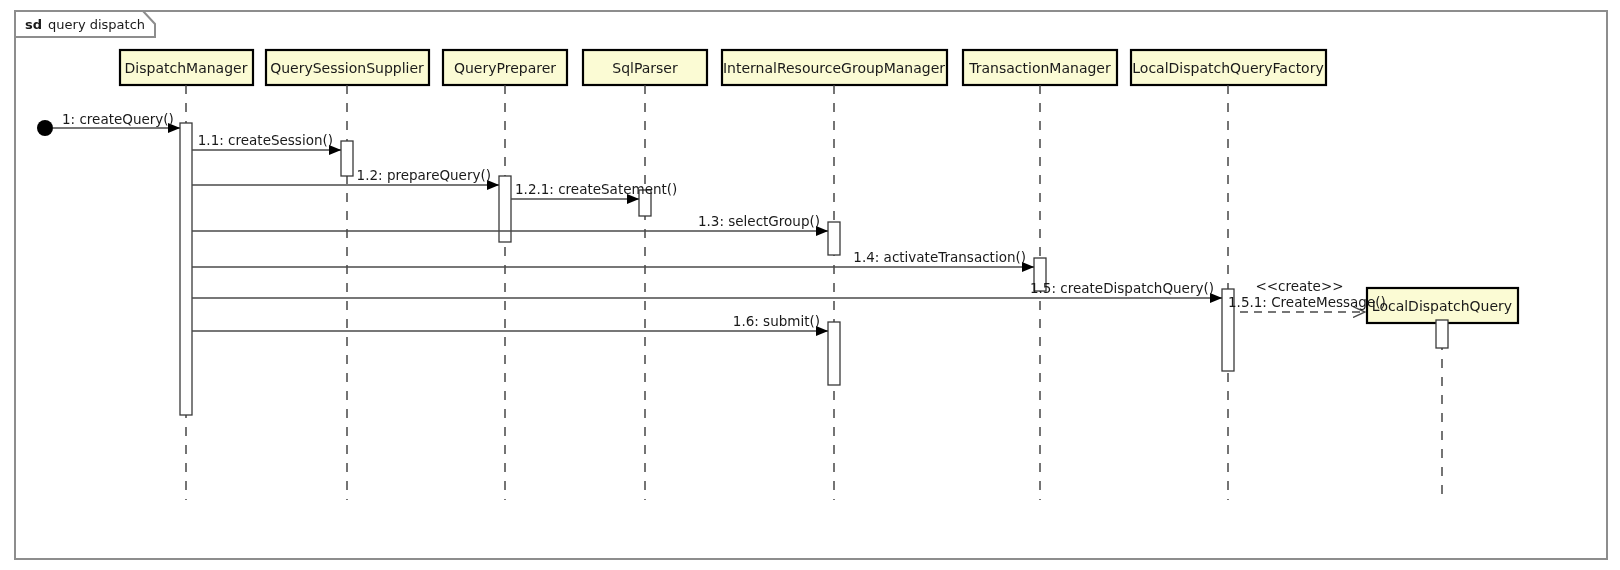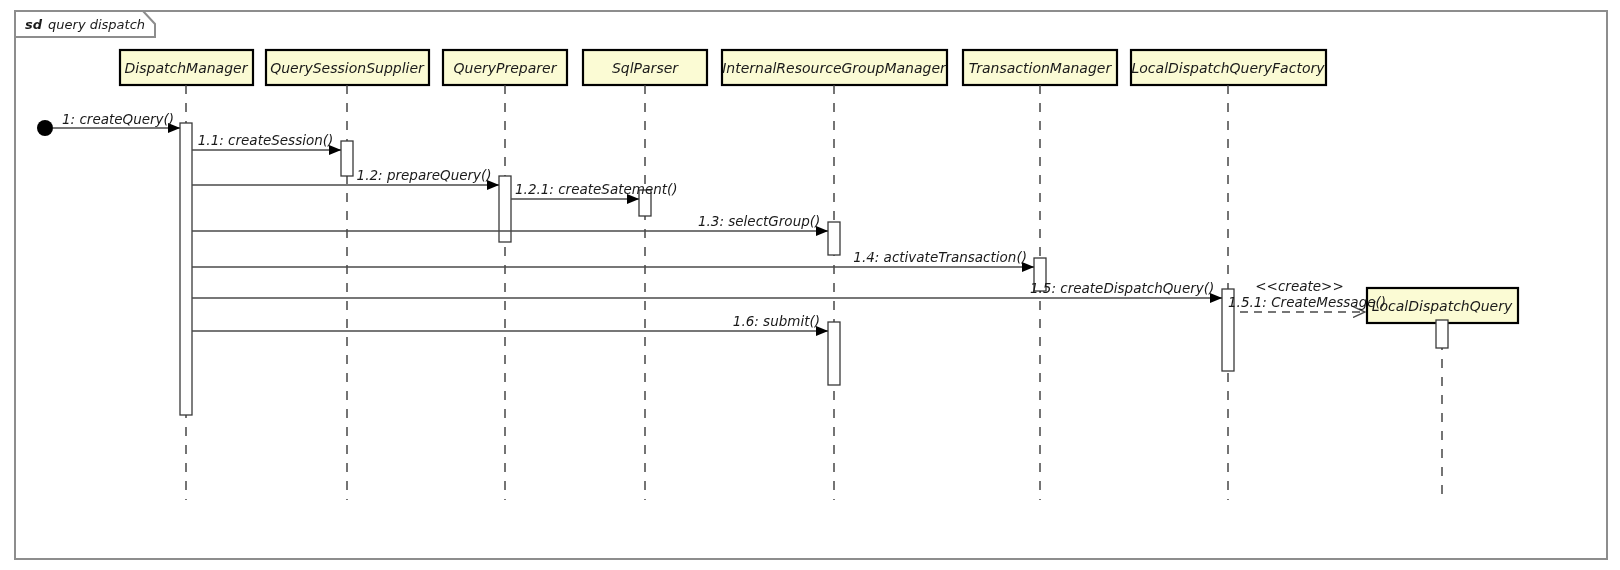--- a/index.html
+++ b/index.html
@@ -7,21 +7,20 @@
     padding: 0;
     background: #ffffff;
     font-family: "DejaVu Sans", "Liberation Sans", sans-serif;
   }
   #stage {
     position: relative;
     width: 1620px;
     height: 570px;
     background: #ffffff;
     overflow: hidden;
-    font-style: italic;
   }
   svg.diagram {
     display: block;
     width: 1620px;
     height: 570px;
     background: #ffffff;
   }
   .frame-border {
     fill: none;
     stroke: #8d8d8d;

